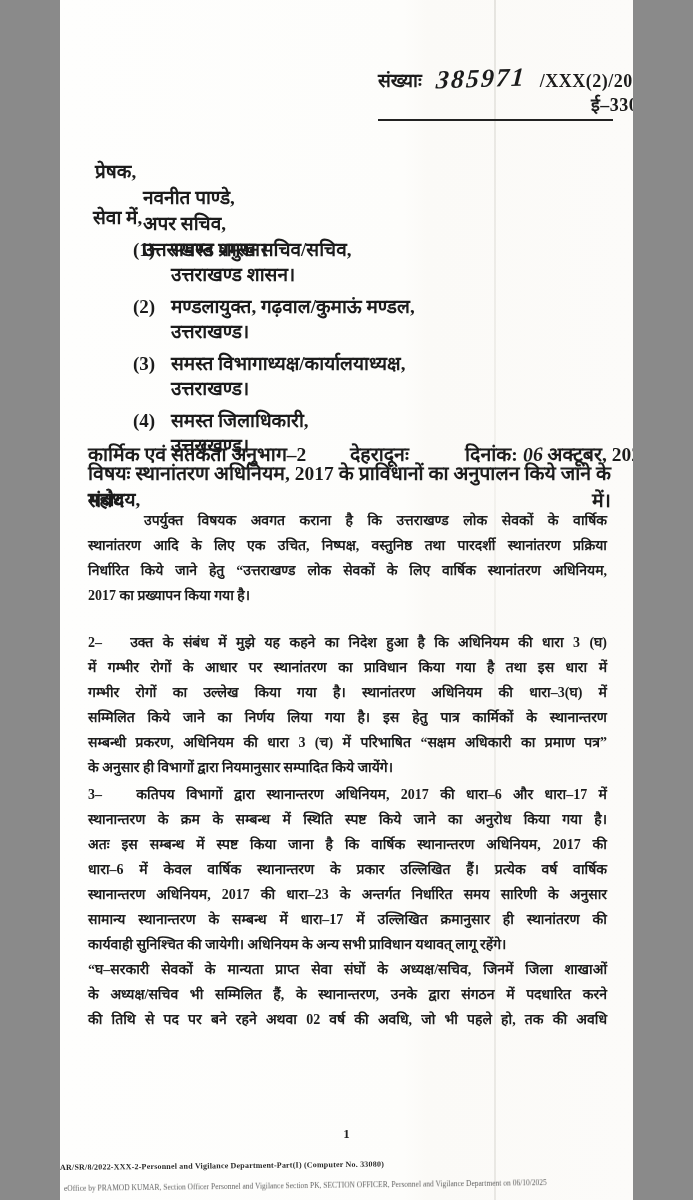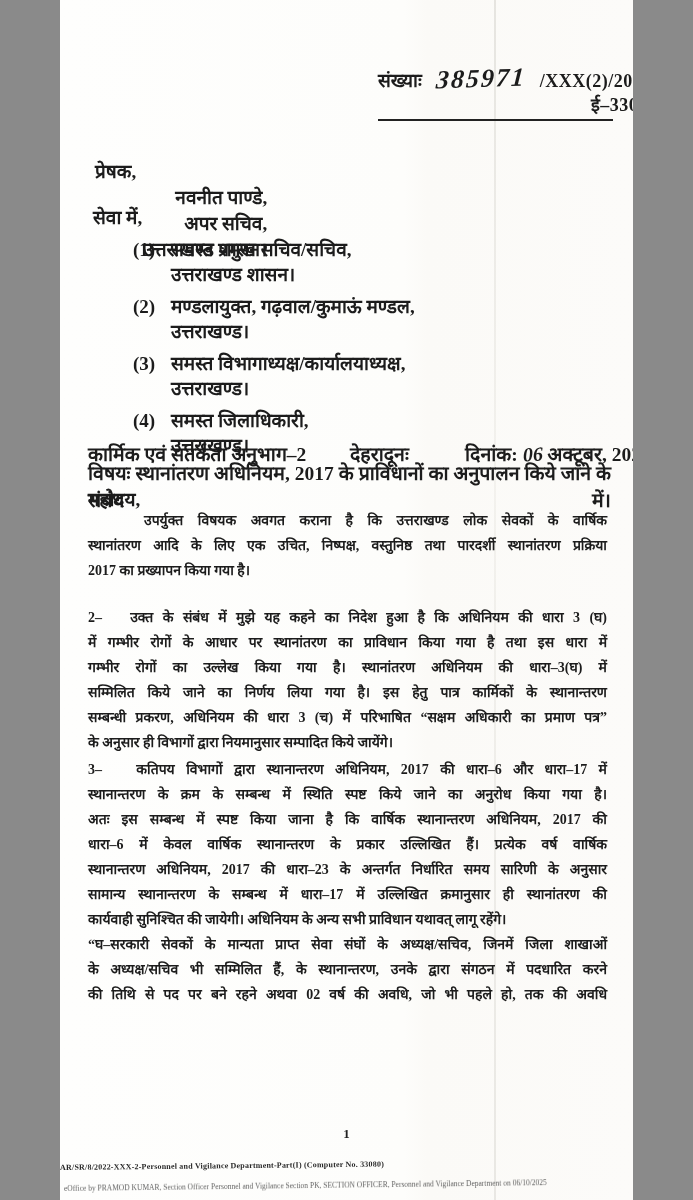--- a/index.html
+++ b/index.html
@@ -13,21 +13,21 @@
     background:linear-gradient(180deg,rgba(190,188,180,.35),rgba(205,202,192,.18) 40%,rgba(190,188,180,.3));}
   
   .ref-line{position:absolute;top:64px;left:318px;right:20px;display:flex;align-items:baseline;gap:8px;
     border-bottom:2px solid #222;padding-bottom:3px;}
   .ref-label{font-size:19px;font-weight:700;}
   .ref-hand{font-size:26px;font-weight:700;font-style:italic;letter-spacing:2px;
     display:inline-block;transform:rotate(-2deg) skewX(-6deg);margin:0 6px;}
   .ref-suffix{font-size:18px;font-weight:600;letter-spacing:.5px;text-align:right;}
   
   .sender{position:absolute;top:118px;left:35px;font-size:19px;font-weight:700;line-height:26px;margin-top:41px;}
-  .sender .ind{margin-left:48px;text-align:right;}
+  .sender .ind{margin-left:48px;}
   
   .recipients{position:absolute;top:205px;left:33px;font-size:19px;font-weight:700;line-height:25px;}
   .rcpt-item{display:flex;margin-top:7px;}
   .rcpt-num{width:38px;margin-left:40px;flex:none;}
   .rcpt-lines .l2{margin-top:1px;}
   
   .dept-line{position:absolute;top:432px;left:28px;right:24px;height:26px;font-size:19.5px;font-weight:700;margin-top:8px;}
   .dept{position:absolute;left:0;}
   .place{position:absolute;left:262px;}
   .dateg{position:absolute;left:377px;white-space:nowrap;}
@@ -104,20 +104,21 @@
     </span>
   </div>
 
   <div class="subject">विषयः स्थानांतरण अधिनियम, 2017 के प्राविधानों का अनुपालन किये जाने के संबंध में।</div>
   <div class="salutation">महोदय,</div>
 
   <div class="body">
     <div class="para">
         <div class="bline firstindent">उपर्युक्त विषयक अवगत कराना है कि उत्तराखण्ड लोक सेवकों के वार्षिक</div>
         <div class="bline">स्थानांतरण आदि के लिए एक उचित, निष्पक्ष, वस्तुनिष्ठ तथा पारदर्शी स्थानांतरण प्रक्रिया</div>
+        <div class="bline">निर्धारित किये जाने हेतु “उत्तराखण्ड लोक सेवकों के लिए वार्षिक स्थानांतरण अधिनियम,</div>
         <div class="bline lastline">2017 का प्रख्यापन किया गया है।</div>
       </div>
     <div class="para mt5">
         <div class="bline">2–&nbsp;&nbsp;&nbsp;उक्त के संबंध में मुझे यह कहने का निदेश हुआ है कि अधिनियम की धारा 3 (घ)</div>
         <div class="bline">में गम्भीर रोगों के आधार पर स्थानांतरण का प्राविधान किया गया है तथा इस धारा में</div>
         <div class="bline">गम्भीर रोगों का उल्लेख किया गया है। स्थानांतरण अधिनियम की धारा–3(घ) में</div>
         <div class="bline">सम्मिलित किये जाने का निर्णय लिया गया है। इस हेतु पात्र कार्मिकों के स्थानान्तरण</div>
         <div class="bline">सम्बन्धी प्रकरण, अधिनियम की धारा 3 (च) में परिभाषित “सक्षम अधिकारी का प्रमाण पत्र”</div>
         <div class="bline lastline">के अनुसार ही विभागों द्वारा नियमानुसार सम्पादित किये जायेंगे।</div>
       </div>

